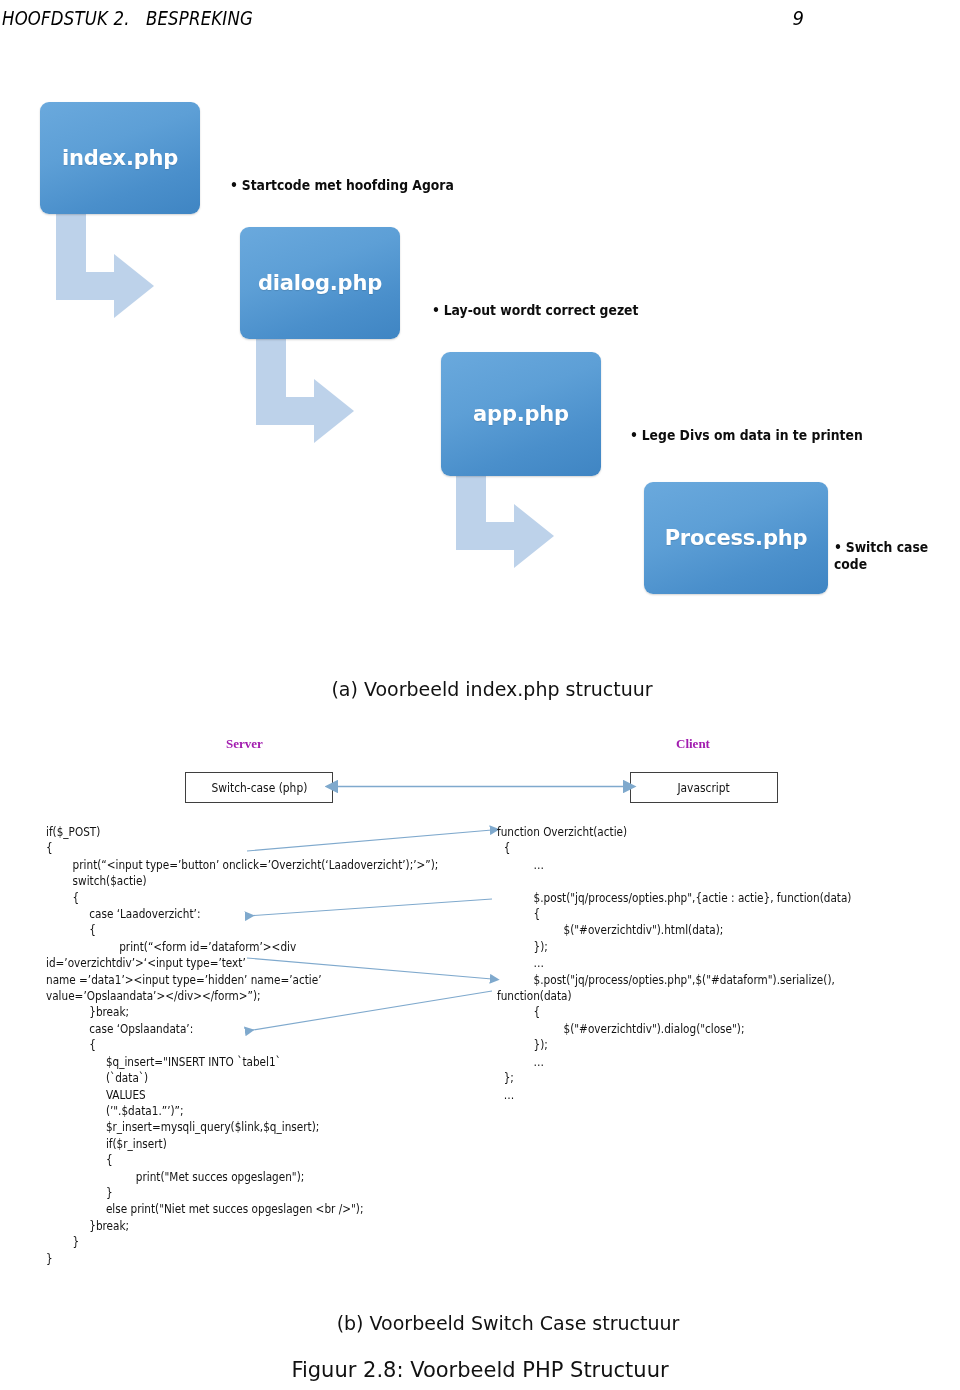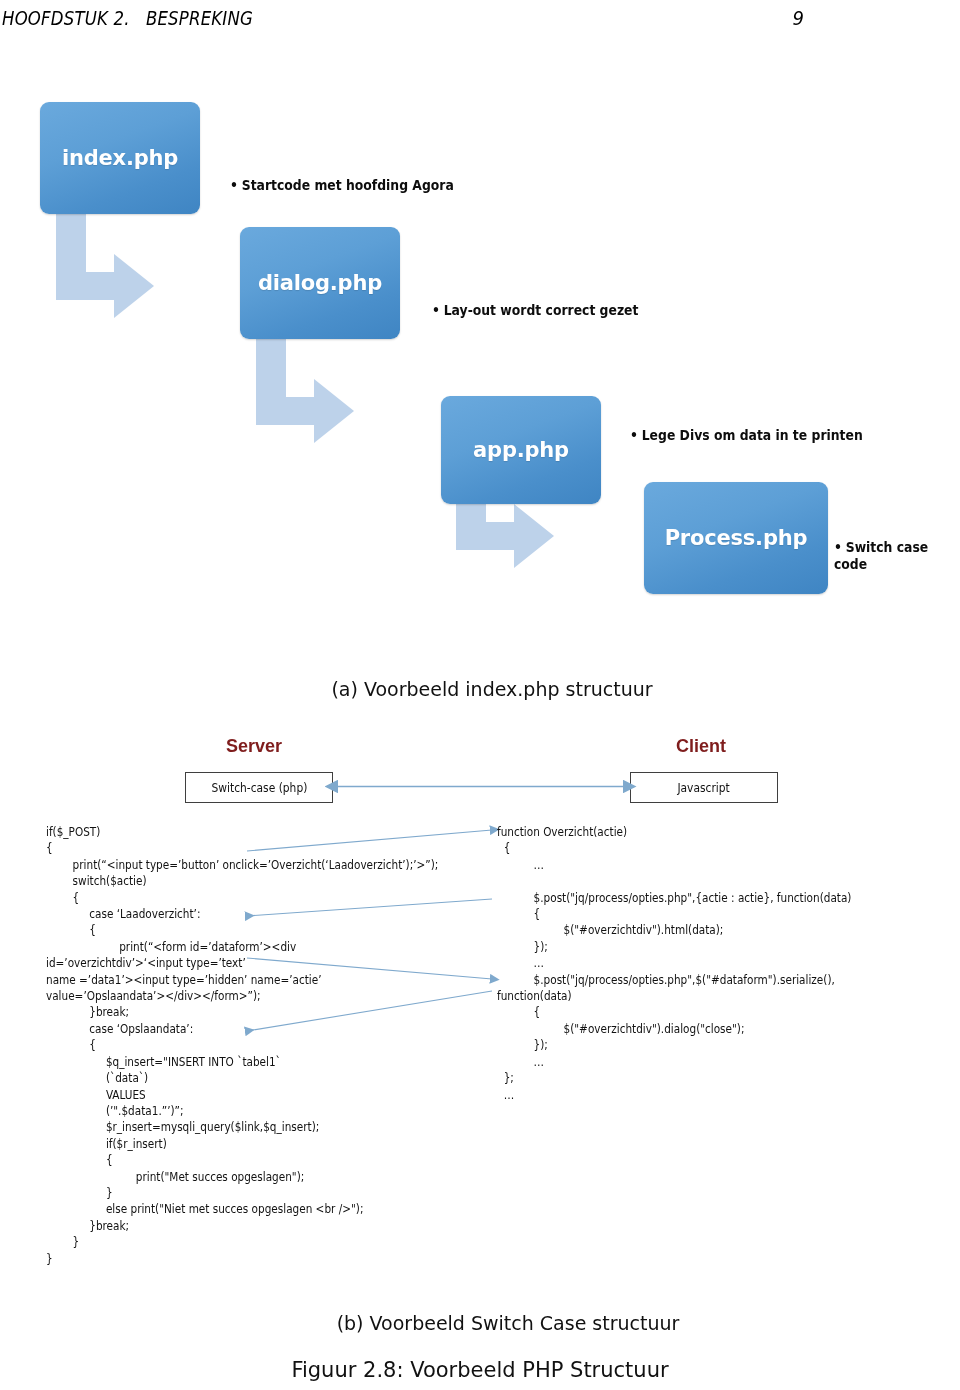--- a/index.html
+++ b/index.html
@@ -106,24 +106,24 @@
 
   
   #figure-b {
     position: absolute;
     left: 0; top: 726px;
     width: 960px;
     height: 570px;
   }
   .side-title {
     position: absolute;
-    font-family: Liberation Sans, sans-serif;
+    font-family: Liberation Serif, serif;
     font-weight: bold;
-    font-size: 18px;
-    color: #7f1d1d;
+    font-size: 13px;
+    color: #a21caf;
   }
   .plain-box {
     position: absolute;
     border: 1.6px solid #3f3f3f;
     background: #ffffff;
     display: flex;
     align-items: center;
     justify-content: center;
   }
   .plain-box .box-label {
@@ -174,21 +174,21 @@
     <span class="dot">•</span><span>Startcode met hoofding Agora</span>
   </div>
 
   <div class="php-node" style="left:240px; top:157px; width:160px; height:112px;">
     <span class="node-label">dialog.php</span>
   </div>
   <div class="node-desc" style="left:432px; top:215px;">
     <span class="dot">•</span><span>Lay-out wordt correct gezet</span>
   </div>
 
-  <div class="php-node" style="left:441px; top:282px; width:160px; height:108px;margin-top:44px;">
+  <div class="php-node" style="left:441px; top:282px; width:160px; height:124px;">
     <span class="node-label">app.php</span>
   </div>
   <div class="node-desc" style="left:630px; top:340px;">
     <span class="dot">•</span><span>Lege Divs om data in te printen</span>
   </div>
 
   <div class="php-node" style="left:644px; top:412px; width:184px; height:112px;">
     <span class="node-label">Process.php</span>
   </div>
   <div class="node-desc" style="left:834px; top:452px;">

